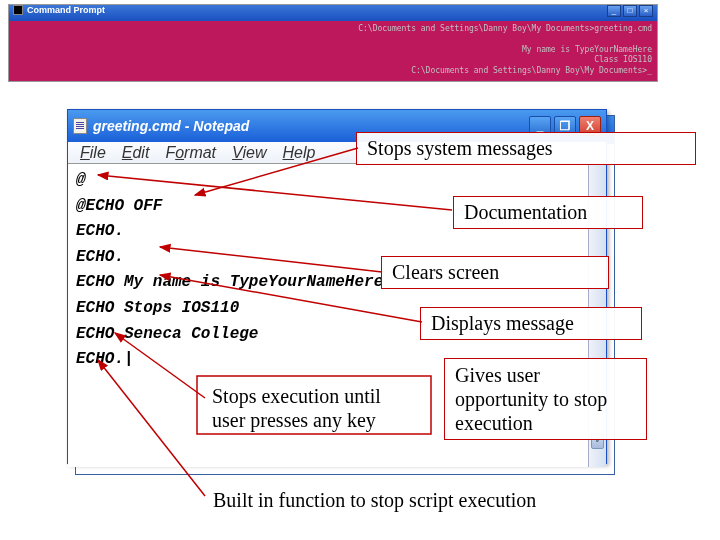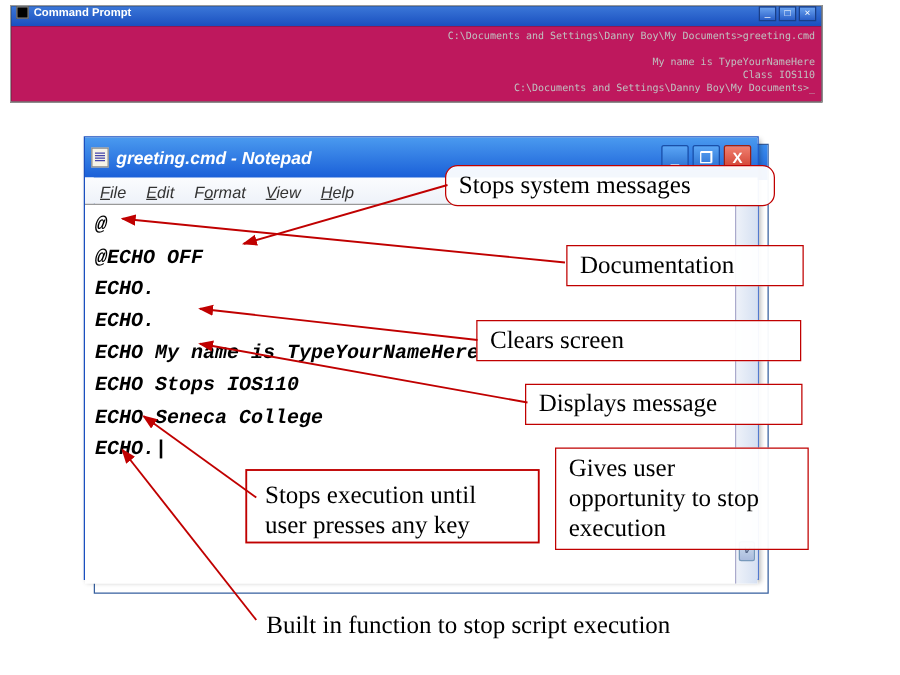--- a/index.html
+++ b/index.html
@@ -20,21 +20,21 @@
   
   
   .np-window { position: absolute; top: 109px; left: 67px; width: 540px; height: 355px; border: 1px solid #1a4fbf; box-shadow: 2px 2px 4px rgba(0,0,0,0.3); }
   .np-titlebar { height: 28px; background: linear-gradient(#4a9aef,#1a5fd8); display: flex; align-items: center; padding: 16px 5px; }
   .np-icon { width: 14px; height: 16px; background: #f5f3e8; border: 1px solid #888; margin-right: 6px; position: relative; }
   .np-icon:before { content: ''; position: absolute; top: 3px; left: 2px; width: 8px; height: 1px; background: #44a; box-shadow: 0 2px #44a, 0 4px #44a, 0 6px #44a; }
   .np-title { color: #fff; font-weight: bold; font-size: 14px; flex: 1; font-style: italic; font-family: 'Trebuchet MS', sans-serif; }
   .np-btns { display: flex; gap: 3px; }
   .np-btn { width: 22px; height: 20px; background: linear-gradient(#5aa5f5,#2a6fd0); border: 1px solid #1a4fa8; border-radius: 2px; color: #fff; font-size: 12px; text-align: center; line-height: 18px; font-weight: bold; }
   .np-btn.close { background: linear-gradient(#f08070,#d04030); border-color: #a02010; }
-  .np-menubar { height: 22px; background: linear-gradient(#fbfcfe,#eef2f9); display: flex; align-items: flex-end; padding: 0 4px; border-bottom: 1px solid #999; font-family: Tahoma, sans-serif; font-size: 13px; }
+  .np-menubar { height: 22px; background: linear-gradient(#fbfcfe,#eef2f9); display: flex; align-items: flex-start; padding: 0 4px; border-bottom: 1px solid #999; font-family: Tahoma, sans-serif; font-size: 16px; }
   .np-menu { padding: 2px 8px; font-style: italic; color: #333; }
   .np-menu u { text-decoration: underline; }
   .np-body { background: #fff; height: calc(100% - 50px); padding: 4px 8px; font-family: 'Lucida Console','Courier New',monospace; font-size: 16px; font-weight: bold; font-style: italic; line-height: 1.6; color: #000; position: relative; overflow: hidden; }
   .np-scroll { position: absolute; right: 0; top: 0; bottom: 0; width: 18px; background: linear-gradient(90deg,#eef2f9,#d5e0f2); border-left: 1px solid #aac; }
   .np-scroll-thumb { position: absolute; bottom: 18px; left: 2px; right: 2px; height: 16px; background: linear-gradient(#cde,#abd); border: 1px solid #79b; border-radius: 2px; font-size: 9px; text-align: center; color: #568; }
   .np-line { white-space: pre; }
   
   
   .annot { position: absolute; border: 1.5px solid #c00000; background: rgba(255,255,255,0.95); padding: 4px 10px; font-family: 'Times New Roman', serif; font-size: 20px; color: #000; }
   
@@ -90,23 +90,23 @@
     <div class="np-line">ECHO My name is TypeYourNameHere</div>
     <div class="np-line">ECHO Stops IOS110</div>
     <div class="np-line">ECHO Seneca College</div>
     <div class="np-line">ECHO.|</div>
     <div class="np-scroll">
       <div class="np-scroll-thumb">˅</div>
     </div>
   </div>
 </div>
 
-<div class="annot" style="top:132px; left:356px; width:264px;border-radius:10px;">Stops system messages</div>
+<div class="annot" style="top:132px; left:356px; width:340px;">Stops system messages</div>
 <div class="annot" style="top:196px; left:453px; width:190px;">Documentation</div>
-<div class="annot" style="top:256px; left:381px; width:260px;">Clears screen</div>
+<div class="annot" style="top:256px; left:381px; width:228px;">Clears screen</div>
 <div class="annot" style="top:307px; left:420px; width:222px;">Displays message</div>
 <div class="annot" style="top:358px; left:444px; width:203px; line-height:1.2;">Gives user opportunity to stop execution</div>
 <div class="annot" style="top:380px; left:202px; width:218px; border:none; background:transparent; line-height:1.2;">Stops execution until user presses any key</div>
 <div class="annot" style="top:485px; left:203px; width:440px; border:none; background:transparent;">Built in function to stop script execution</div>
 
 <svg class="arrows">
   <defs>
     <marker id="ah" markerWidth="8" markerHeight="8" refX="7" refY="3" orient="auto">
       <path d="M0,0 L8,3 L0,6 Z" fill="#c00000"></path>
     </marker>

